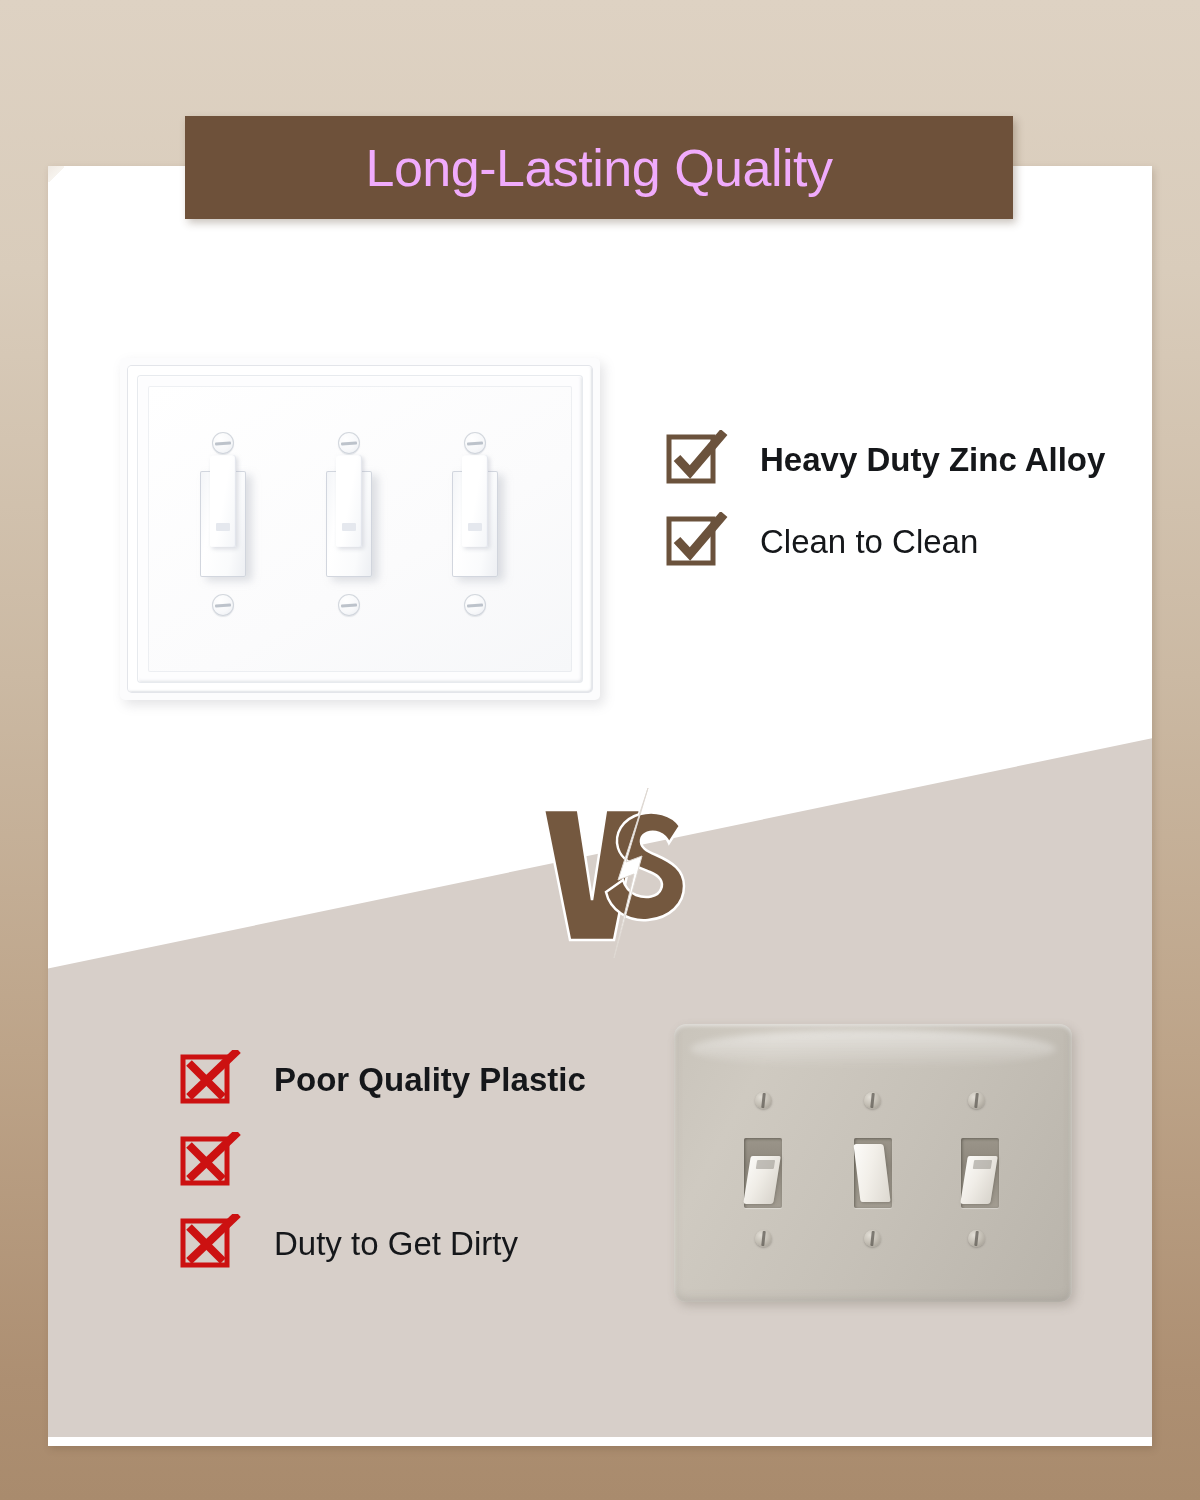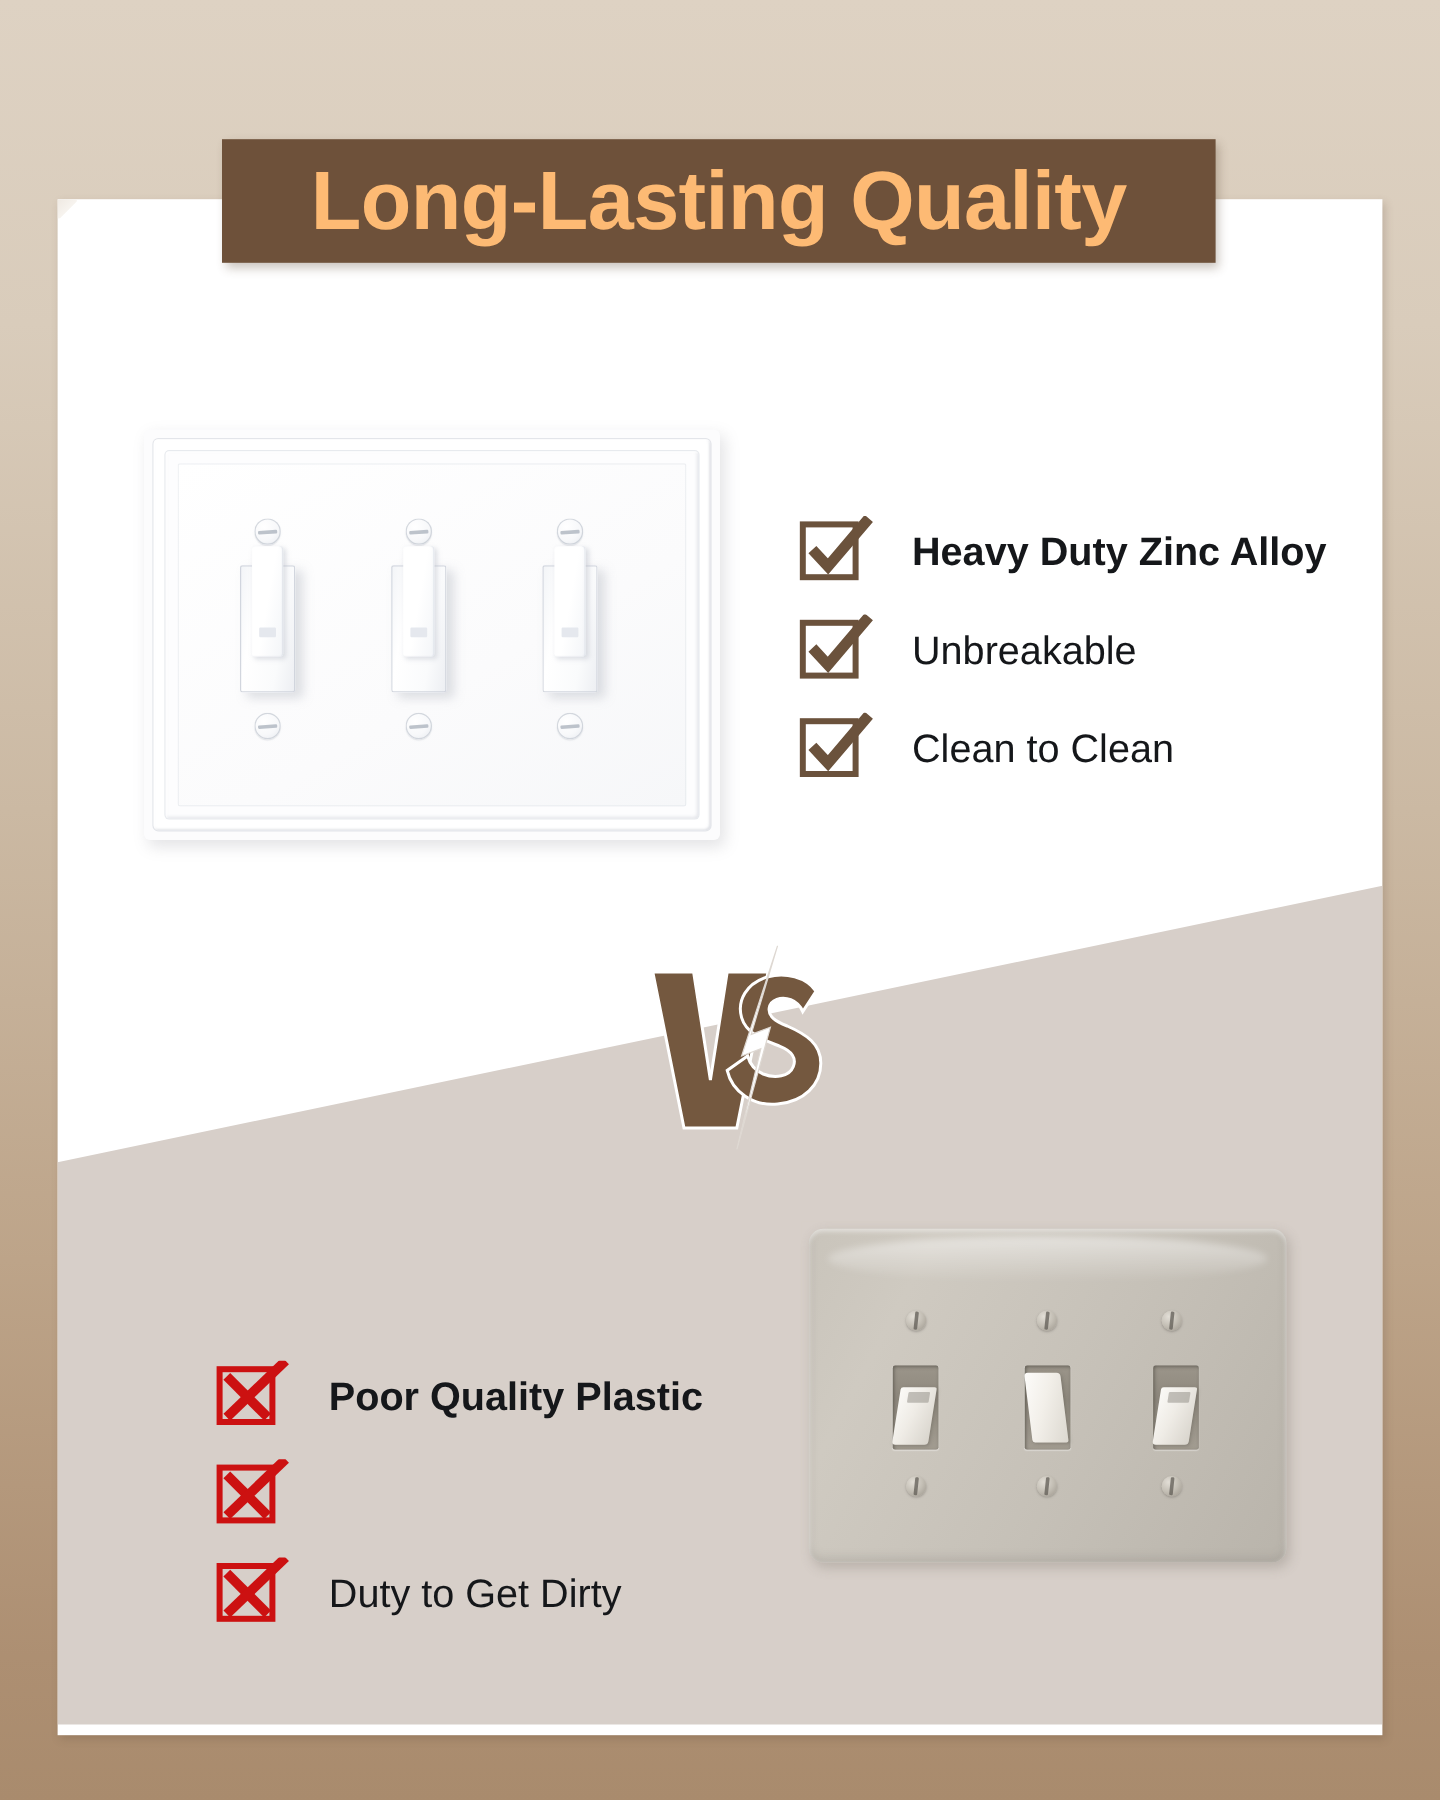--- a/index.html
+++ b/index.html
@@ -69,23 +69,23 @@
     width: 828px;
     height: 103px;
     background: #6e513a;
     box-shadow: 3px 4px 8px rgba(80, 60, 40, 0.30);
     display: flex;
     align-items: center;
     justify-content: center;
     z-index: 5;
   }
   .title-text {
-    color: #fdba74;
-    font-size: 69px;
-    font-weight: bold;
+    color: #f0abfc;
+    font-size: 52px;
+    font-weight: normal;
     letter-spacing: -0.5px;
     line-height: 1;
     white-space: nowrap;
   }
 
   
   .plate-white {
     position: absolute;
     left: 72px;   
     top: 192px;   
@@ -276,21 +276,21 @@
   
   .features-pro {
     position: absolute;
     left: 598px;   
     top: 252px;    
     width: 520px;
   }
   .features-con {
     position: absolute;
     left: 112px;   
-    top: 956px;    
+    top: 872px;    
     width: 520px;
   }
   .feat-row {
     display: flex;
     align-items: center;
     height: 82px;
     padding-left: 20px;
   }
   .feat-icon {
     width: 62px;
@@ -357,29 +357,20 @@
       <div class="feat-row">
         <span class="feat-icon">
           <svg viewBox="0 0 62 58" width="62" height="58">
             <rect x="3" y="7" width="44" height="44" fill="none" stroke="#6b523c" stroke-width="5"></rect>
             <path d="M11 28 L24 42 L58 2" fill="none" stroke="#6b523c" stroke-width="9" stroke-linecap="butt" stroke-linejoin="miter"></path>
           </svg>
         </span>
         <span class="feat-label bold">Heavy Duty Zinc Alloy</span>
       </div>
 
-      <div class="feat-row">
-        <span class="feat-icon">
-          <svg viewBox="0 0 62 58" width="62" height="58">
-            <rect x="3" y="7" width="44" height="44" fill="none" stroke="#6b523c" stroke-width="5"></rect>
-            <path d="M11 28 L24 42 L58 2" fill="none" stroke="#6b523c" stroke-width="9" stroke-linecap="butt" stroke-linejoin="miter"></path>
-          </svg>
-        </span>
-        <span class="feat-label">Unbreakable</span>
-      </div>
 
       <div class="feat-row">
         <span class="feat-icon">
           <svg viewBox="0 0 62 58" width="62" height="58">
             <rect x="3" y="7" width="44" height="44" fill="none" stroke="#6b523c" stroke-width="5"></rect>
             <path d="M11 28 L24 42 L58 2" fill="none" stroke="#6b523c" stroke-width="9" stroke-linecap="butt" stroke-linejoin="miter"></path>
           </svg>
         </span>
         <span class="feat-label">Clean to Clean</span>
       </div>

